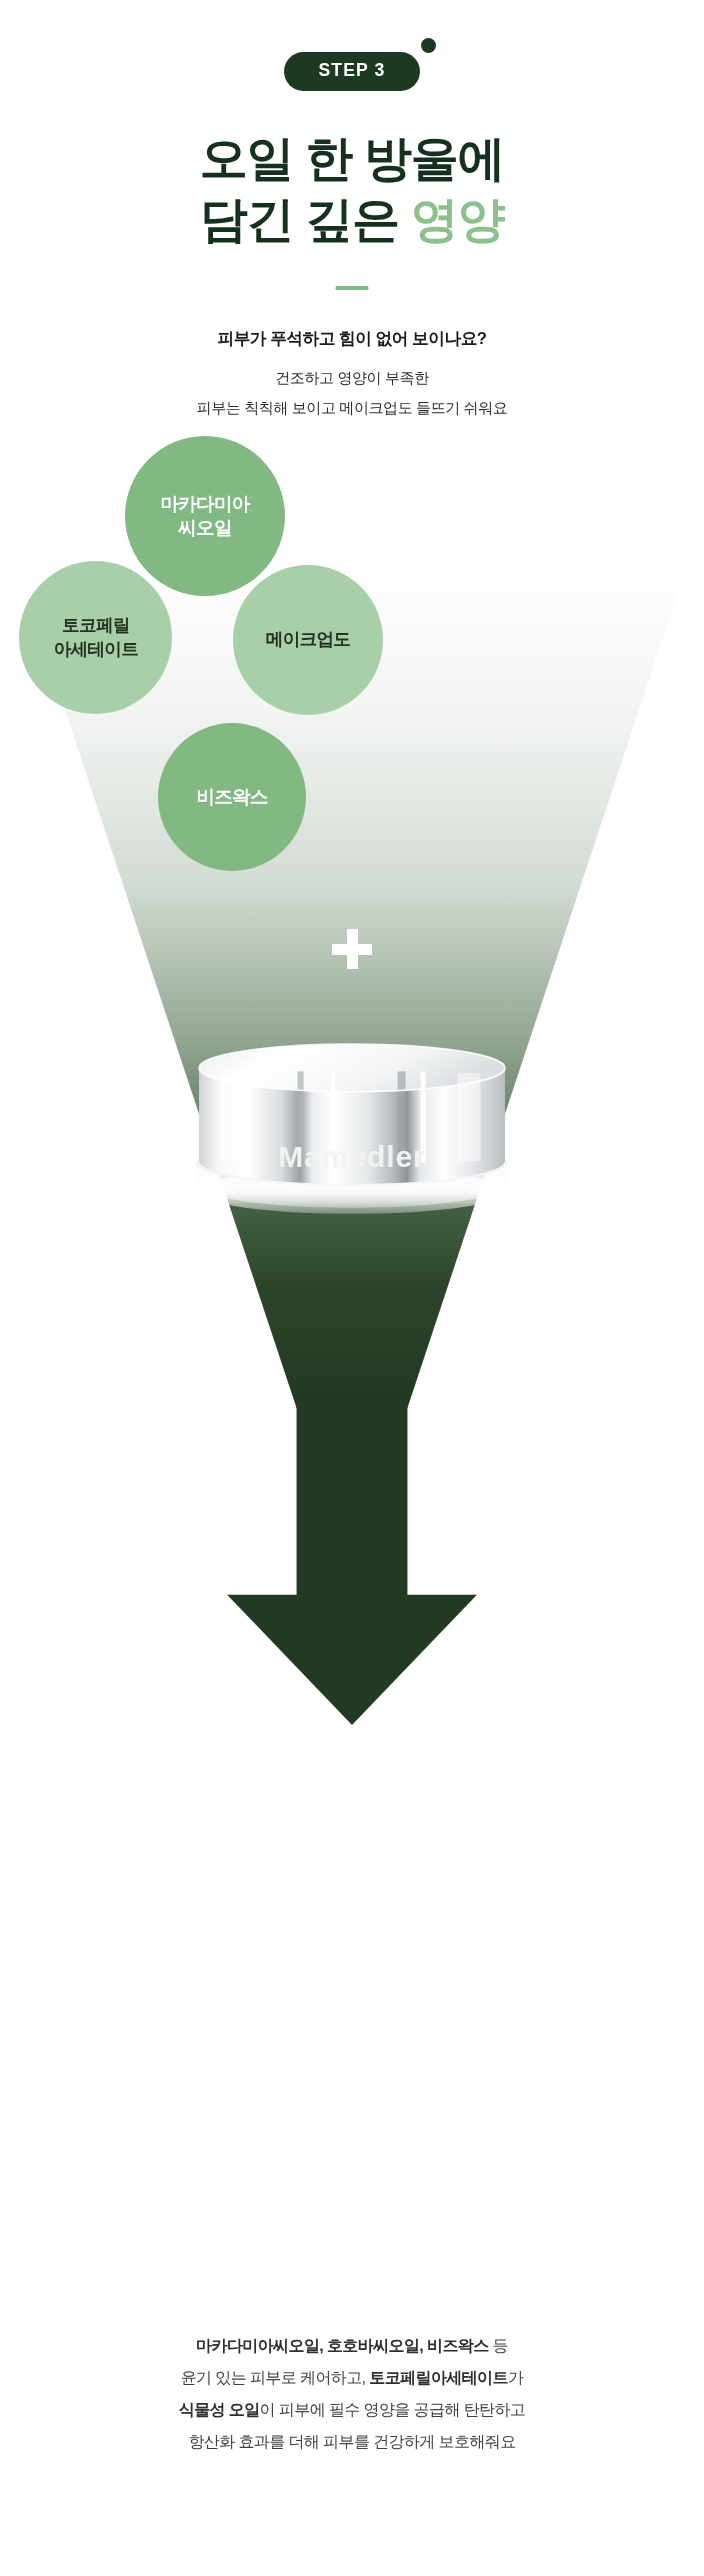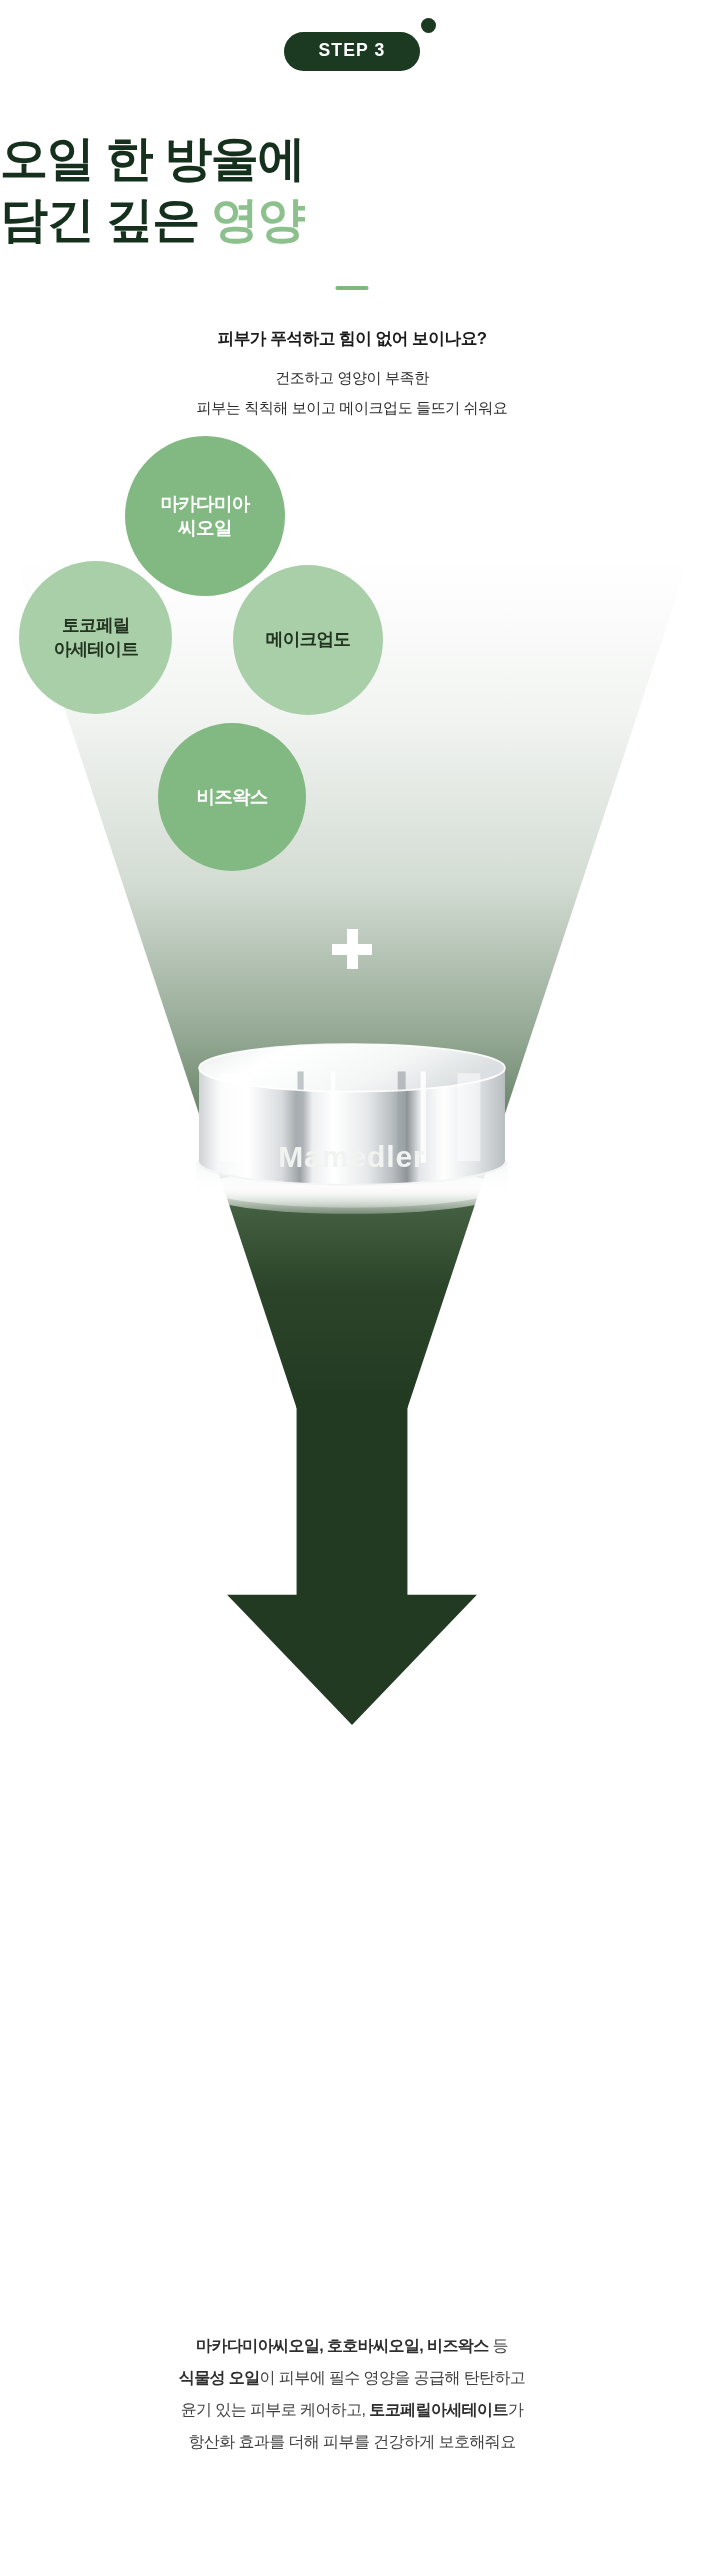--- a/index.html
+++ b/index.html
@@ -6,40 +6,40 @@
   html, body {
     width:704px;
     background:#ffffff;
     font-family:"Liberation Sans","DejaVu Sans",sans-serif;
     -webkit-font-smoothing:antialiased;
   }
   body { width:704px; height:2576px; position:relative; overflow:hidden; }
 
   
   .badge-wrap {
-    position:absolute; top:32px; left:0; width:704px;
+    position:absolute; top:52px; left:0; width:704px;
     display:flex; justify-content:center; align-items:flex-start;
   }
   .badge-rel { position:relative; }
   .badge {
     background:#1c3a22; color:#ffffff;
     font-size:17.6px; font-weight:700; letter-spacing:1.1px;
     padding:9.7px 35px 11.4px; border-radius:35px;
     display:inline-block; line-height:1;
   }
   .badge-dot {
     position:absolute; top:-14px; right:-16px;
     width:15px; height:15px; border-radius:50%;
     background:#1c3a22;
   }
 
   
   .headline {
     position:absolute; top:128px; left:0; width:704px;
-    text-align:left; color:#15301c;
+    text-align:center; color:#15301c;
     font-size:48px; font-weight:700; line-height:1.28;
     letter-spacing:-1.3px;
   }
   .headline .hl-accent { color:#8cc08c;margin-top:8px; }
 
   
   .divider {
     position:absolute; top:286px; left:50%; transform:translateX(-50%);
     width:33px; height:3.5px; background:#7fb87f; border-radius:1.8px;
   }
@@ -257,17 +257,17 @@
     <rect x="330" y="48" width="26" height="100" fill="#ffffff" opacity="0.5"></rect>
 
     <ellipse cx="210" cy="42" rx="174" ry="27" fill="none" stroke="#ffffff" stroke-width="2" opacity="0.9"></ellipse>
   </svg>
 
   <div class="watermark">Mamedler</div>
 </div>
 
 <div class="footcopy">
   <span class="ln"><b>마카다미아씨오일, 호호바씨오일, 비즈왁스</b><span> 등</span></span>
+  <span class="ln"><span>윤기 있는 피부로 케어하고, </span><b>토코페릴아세테이트</b><span>가</span></span>
   <span class="ln"><b>식물성 오일</b><span>이 피부에 필수 영양을 공급해 탄탄하고</span></span>
-  <span class="ln"><span>윤기 있는 피부로 케어하고, </span><b>토코페릴아세테이트</b><span>가</span></span>
   <span class="ln">항산화 효과를 더해 피부를 건강하게 보호해줘요</span>
 </div>
 
 
 </body></html>

